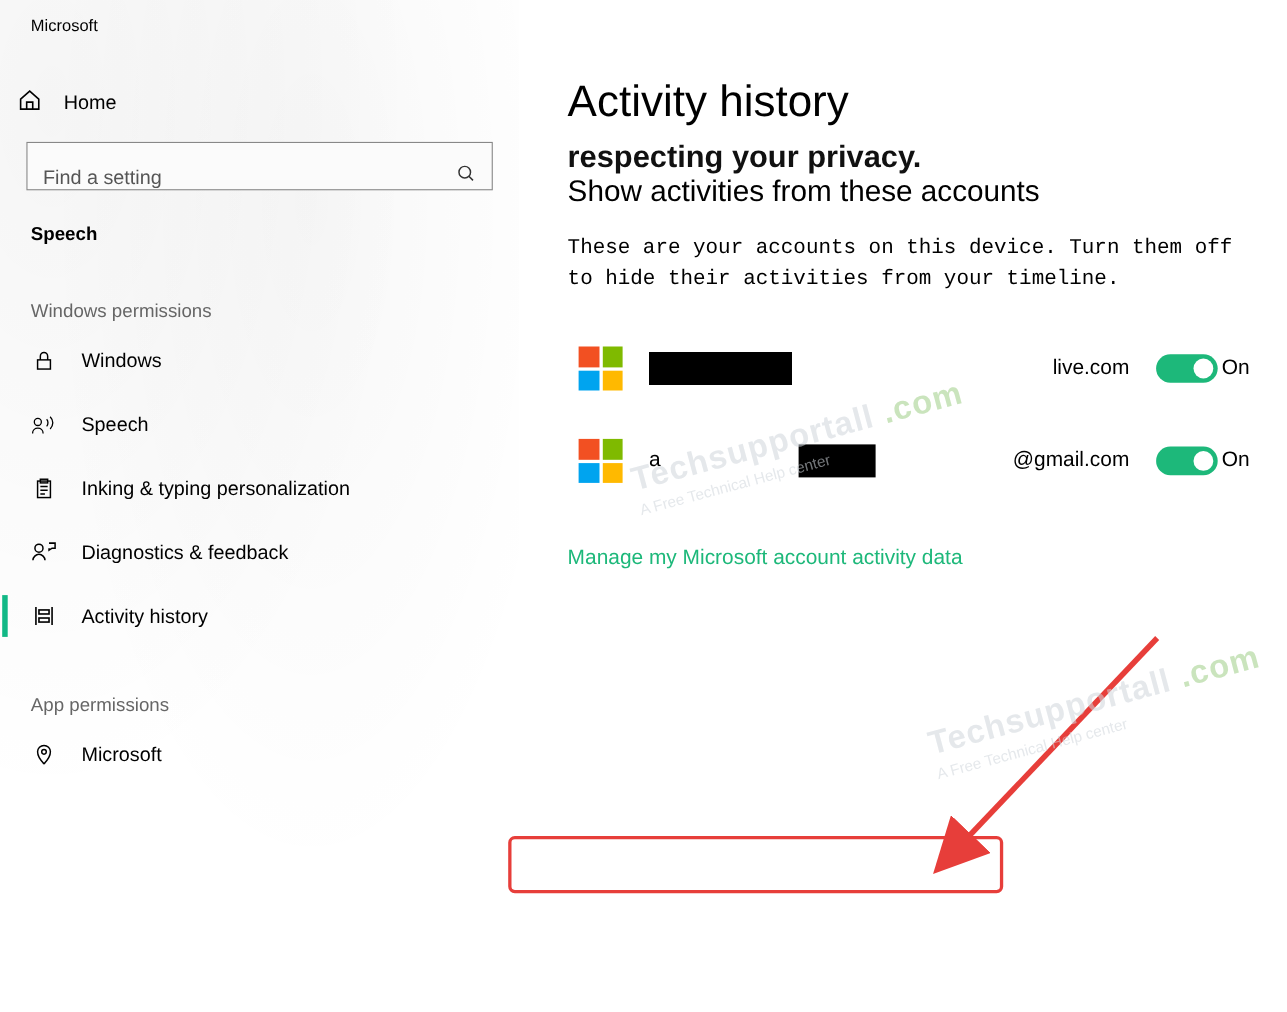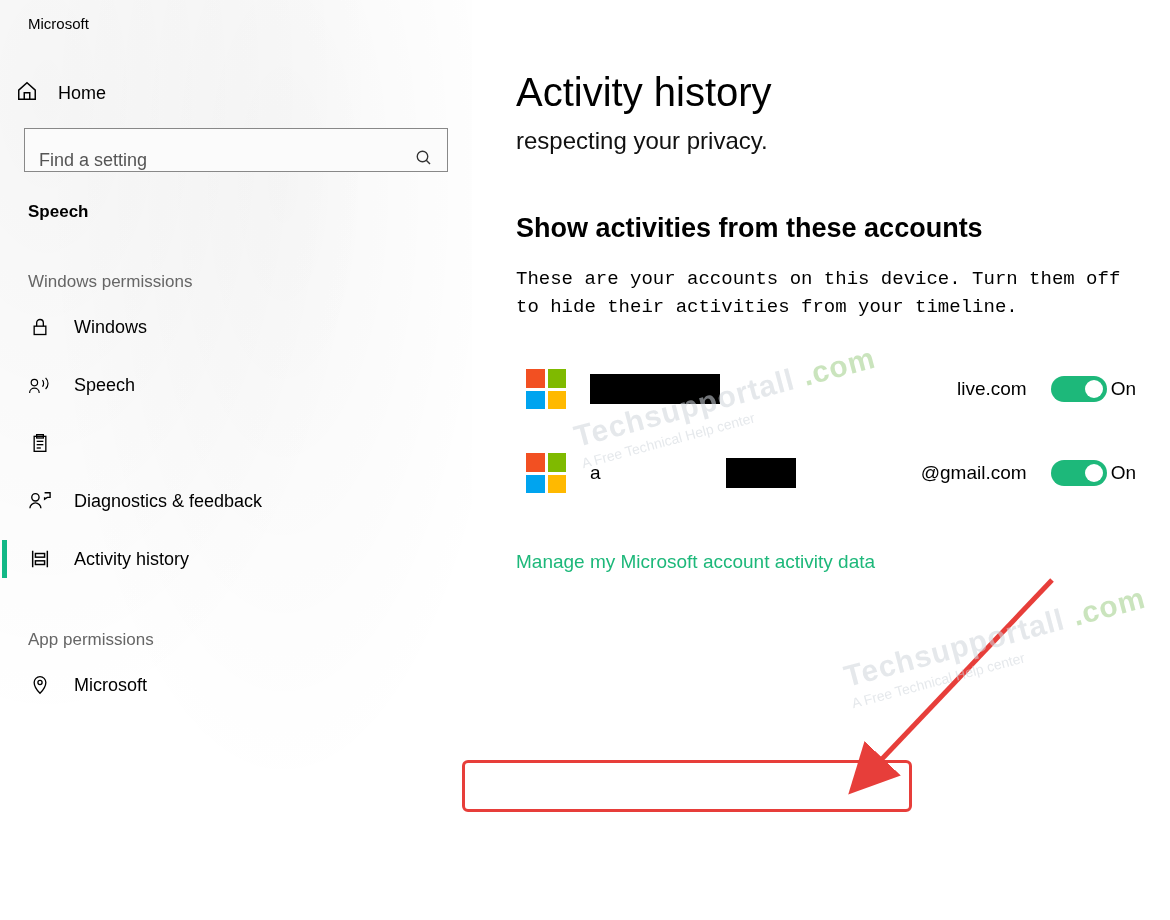--- a/index.html
+++ b/index.html
@@ -89,27 +89,27 @@
     flex: 1;
     padding: 70px 30px 0 44px;
     position: relative;
   }
   h1.page-title {
     font-size: 40px;
     font-weight: 400;
     margin-bottom: 12px;
   }
   .sub {
-    font-size: 24px;
+    font-size: 28px;
     color: #111;
-    margin-bottom: 58px;
+    font-weight: bold;
   }
   .section-h {
     font-size: 27px;
-    font-weight: 700;
+    font-weight: 400;
     margin-bottom: 22px;
   }
   .section-desc {
     font-size: 19px;
     line-height: 1.45;
     margin-bottom: 32px;
     max-width: 620px;
     font-family: Liberation Mono, monospace;
   }
   .account-row {
@@ -261,20 +261,21 @@
     <div class="nav-item">
       <span class="ico">
         <svg width="20" height="22" viewBox="0 0 24 24" fill="none" stroke="#000" stroke-width="1.6">
           <rect x="5" y="4" width="14" height="18"></rect>
             <rect x="8" y="2" width="8" height="4"></rect>
           <line x1="8" y1="10" x2="16" y2="10"></line>
             <line x1="8" y1="14" x2="16" y2="14"></line>
             <line x1="8" y1="18" x2="13" y2="18"></line>
         </svg>
       </span>
+      <span>Inking &amp; typing personalization</span>
     </div>
 
     <div class="nav-item">
       <span class="ico">
         <svg width="22" height="22" viewBox="0 0 24 24" fill="none" stroke="#000" stroke-width="1.5">
           <circle cx="7" cy="8" r="4"></circle>
             <path d="M1 20c0-3 3-6 6-6s6 3 6 6"></path>
           <path d="M17 3h6v5h-3l-3 2v-2"></path>
         </svg>
       </span>

